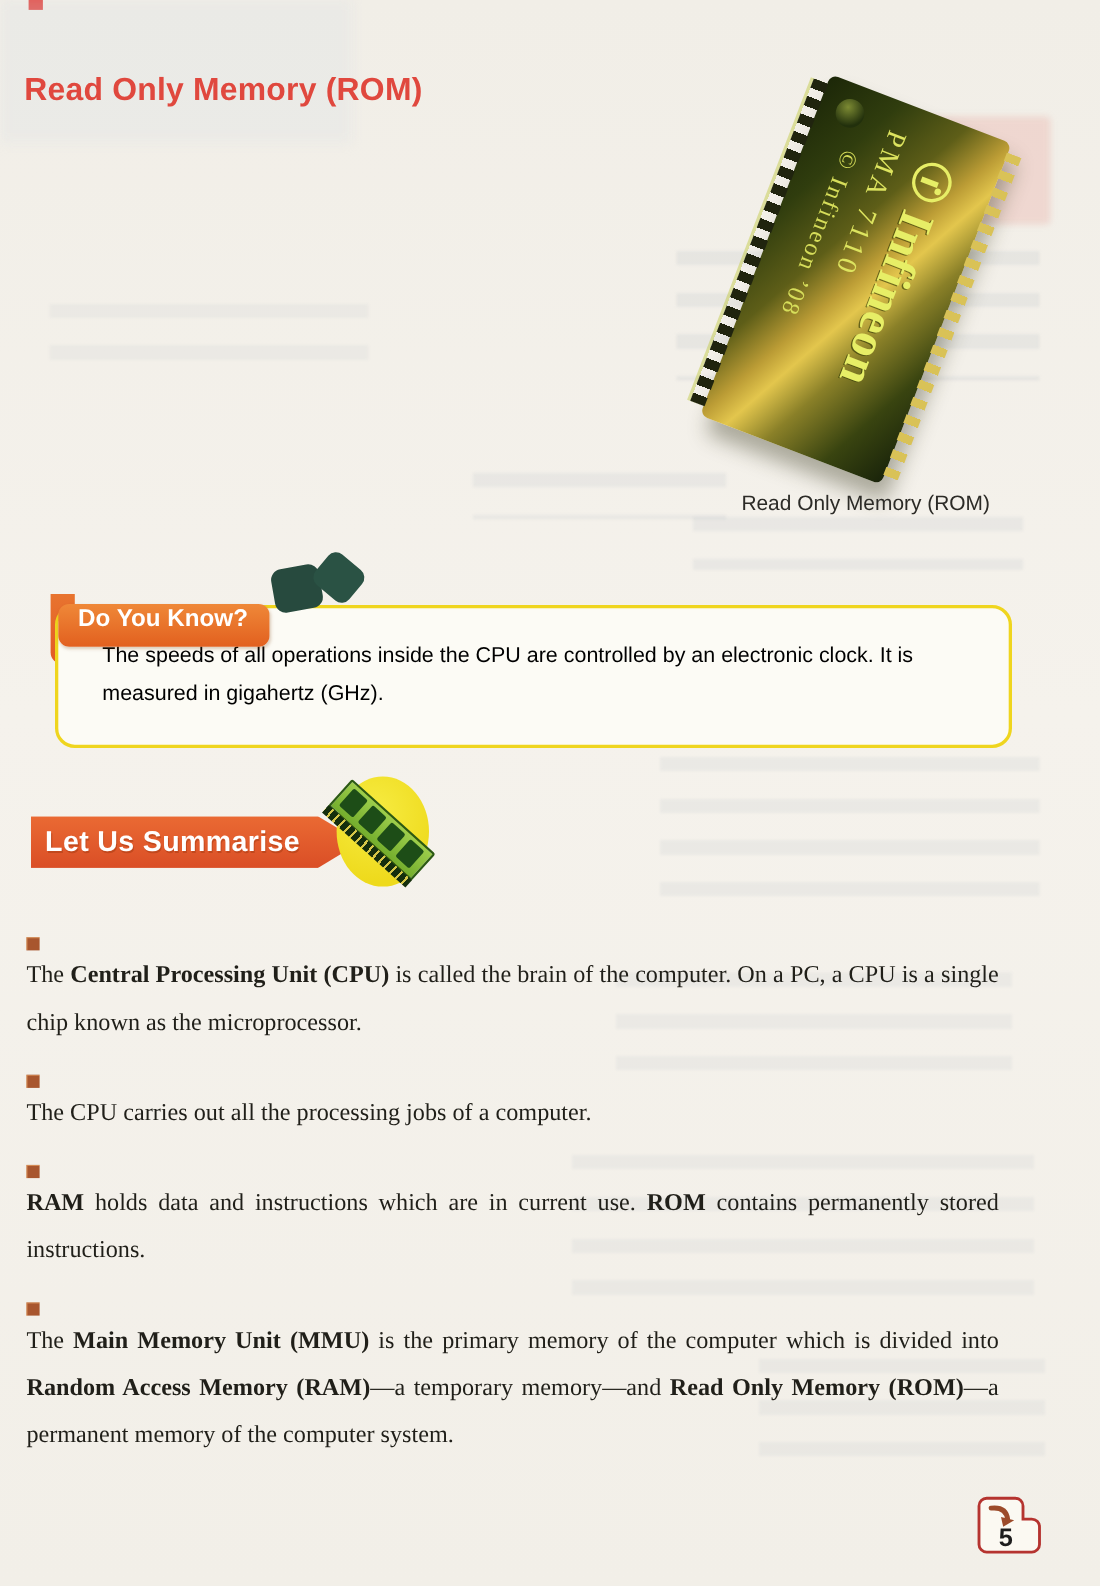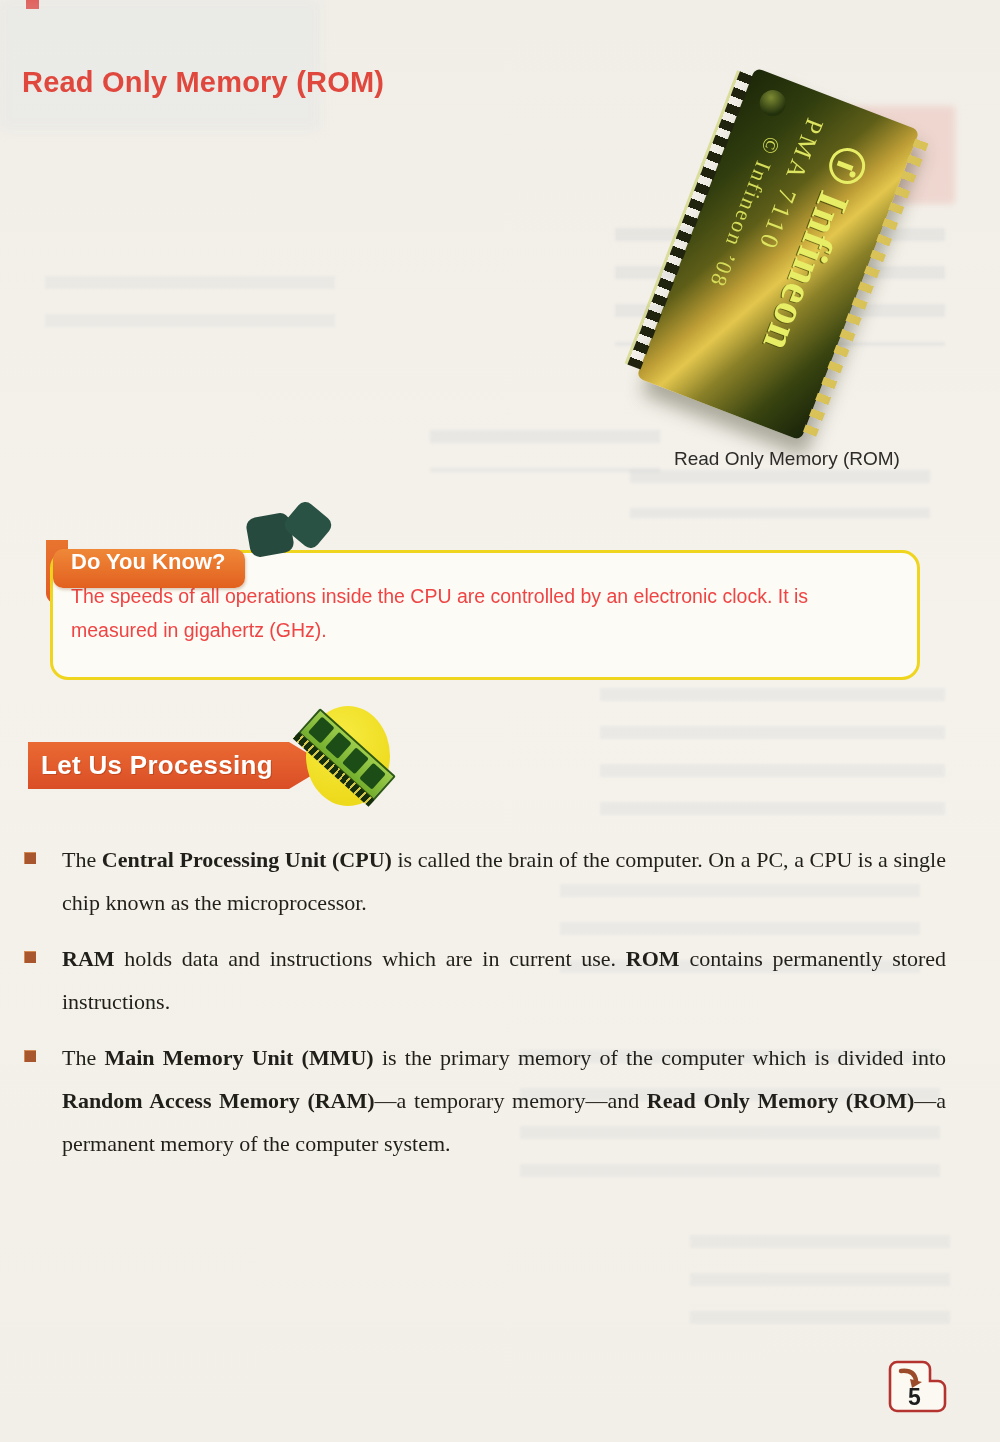--- a/index.html
+++ b/index.html
@@ -72,22 +72,22 @@
   
   .dyk-curl {
     position:absolute; left:46px; top:540px; width:22px; height:64px;
     background:linear-gradient(180deg,#e8742f,#e25a24); border-radius:0 0 12px 12px; z-index:1;
   }
   .dyk-box {
     position:absolute; left:50px; top:550px; width:870px; height:130px;
     background:#fcfbf5; border:3px solid #efd51e; border-radius:18px; z-index:2;
   }
   .dyk-text {
-    position:absolute; left:18px; top:26px; width:815px;
-    font-family:"Liberation Sans", sans-serif; font-size:19.5px; line-height:34px; color:#ef4444;
+    position:absolute; left:40px; top:26px; width:815px;
+    font-family:"Liberation Sans", sans-serif; font-size:19.5px; line-height:34px; color:#000000;
   }
   .dyk-tab {
     position:absolute; left:53px; top:514px; width:192px; height:39px; z-index:5;
     background:linear-gradient(180deg,#ef8838,#e2601f);
     border-radius:10px; box-shadow:1px 2px 3px rgba(120,60,10,.25);
     display:flex; align-items:flex-start; padding-left:18px;
     font-family:"Liberation Sans", sans-serif; font-size:22px; font-weight:bold; color:#fff;margin-top:35px;
   }
   .ribbon { position:absolute; background:#274a3e; z-index:6; }
   .ribbon-a { left:248px; top:515px; width:44px; height:40px; border-radius:10px; transform:rotate(-10deg); }
@@ -114,21 +114,21 @@
     display:flex; gap:6px; padding:3px 5px;
   }
   .ram-stick i { display:block; width:17px; height:21px; background:#1d4d17; border-radius:2px; }
   .ram-pins {
     position:absolute; left:-2px; right:-2px; bottom:-10px; height:9px;
     background:repeating-linear-gradient(90deg,#152f0d 0 5px,#d5c648 5px 7px);
   }
 
   
   .bullets { position:absolute; left:24px; top:838px; width:922px; }
-  .bullet-item { display:flex; margin-bottom:13px; }
+  .bullet-item { display:flex; margin-bottom:13px;flex-direction:column; }
   .bullet-marker {
     flex:0 0 auto; width:12px; height:12px; margin:14px 26px 0 0;
     background:#a8562e; box-shadow:inset 1px 1px 0 rgba(255,190,120,.5);
   }
   .bullet-text {
     width:884px; font-size:22px; line-height:43px; color:#201f19; text-align:justify;
   }
   .bullet-text b { font-weight:bold; }
 
   
@@ -179,39 +179,43 @@
   <div class="dyk-box">
     <p class="dyk-text">The speeds of all operations inside the CPU are controlled by an electronic clock. It is measured in gigahertz (GHz).</p>
   </div>
   <div class="dyk-tab">
     <span>Do You Know?</span>
   </div>
   <div class="ribbon ribbon-a"></div>
   <div class="ribbon ribbon-b"></div>
 
   <div class="banner">
-    <span>Let Us Processing</span>
+    <span>Let Us Summarise</span>
   </div>
   <div class="ram-circle">
     <div class="ram-stick">
       <i></i>
         <i></i>
         <i></i>
         <i></i>
       <div class="ram-pins"></div>
     </div>
   </div>
 
   <div class="bullets">
 
     <div class="bullet-item">
       <span class="bullet-marker"></span>
       <div class="bullet-text"><span>The </span><b>Central Processing Unit (CPU)</b><span> is called the brain of the computer. On a PC, a CPU is a single chip known as the microprocessor.</span></div>
     </div>
 
+    <div class="bullet-item">
+      <span class="bullet-marker"></span>
+      <div class="bullet-text"><span>The CPU carries out all the processing jobs of a computer.</span></div>
+    </div>
 
 
     <div class="bullet-item">
       <span class="bullet-marker"></span>
       <div class="bullet-text"><b>RAM</b><span> holds data and instructions which are in current use. </span><b>ROM</b><span> contains permanently stored instructions.</span></div>
     </div>
 
     <div class="bullet-item">
       <span class="bullet-marker"></span>
       <div class="bullet-text"><span>The </span><b>Main Memory Unit (MMU)</b><span> is the primary memory of the computer which is divided into </span><b>Random Access Memory (RAM)</b><span>—a temporary memory—and </span><b>Read Only Memory (ROM)</b><span>—a permanent memory of the computer system.</span></div>

